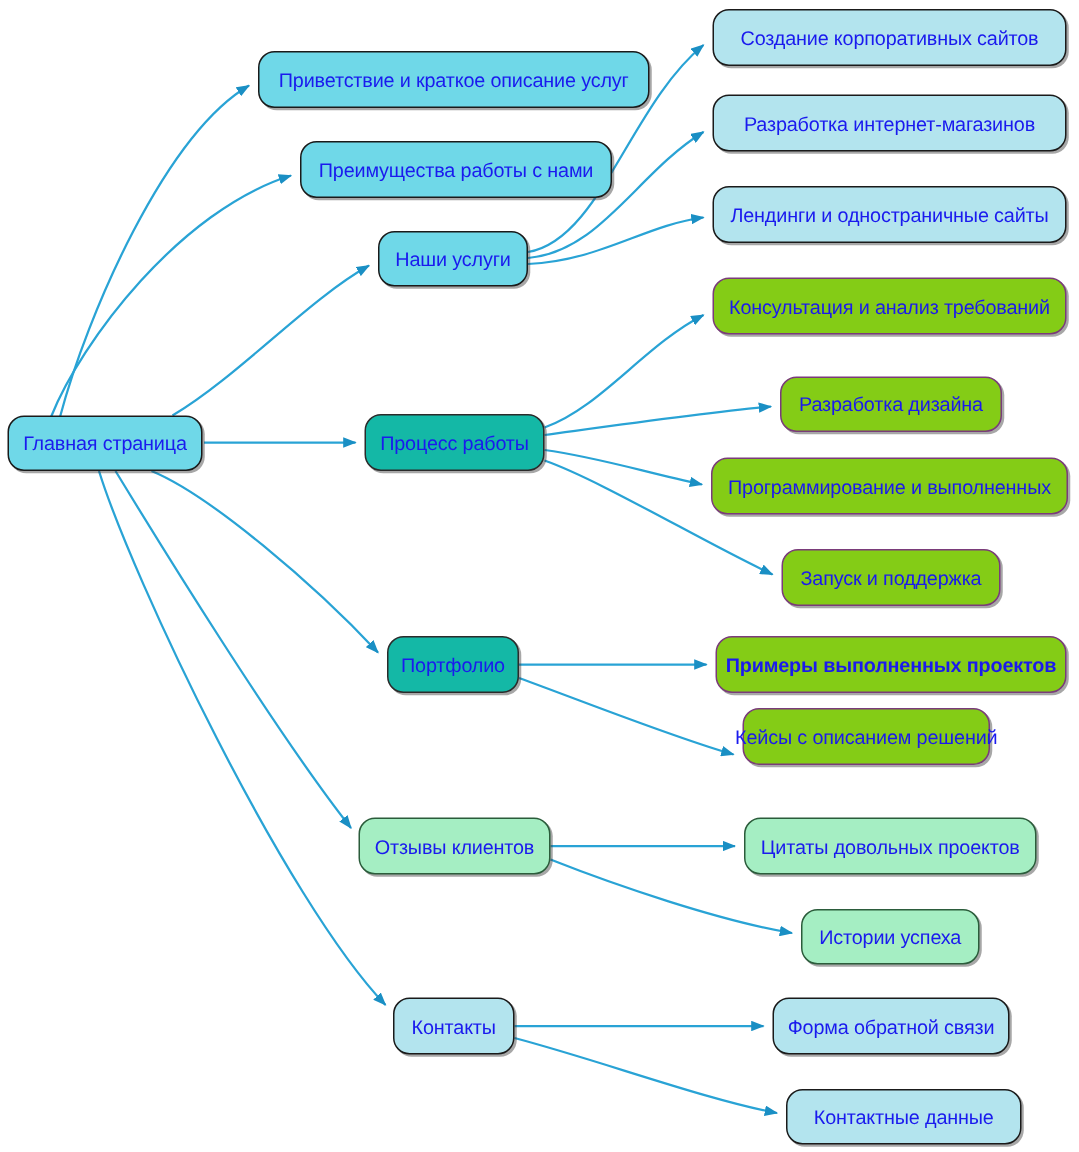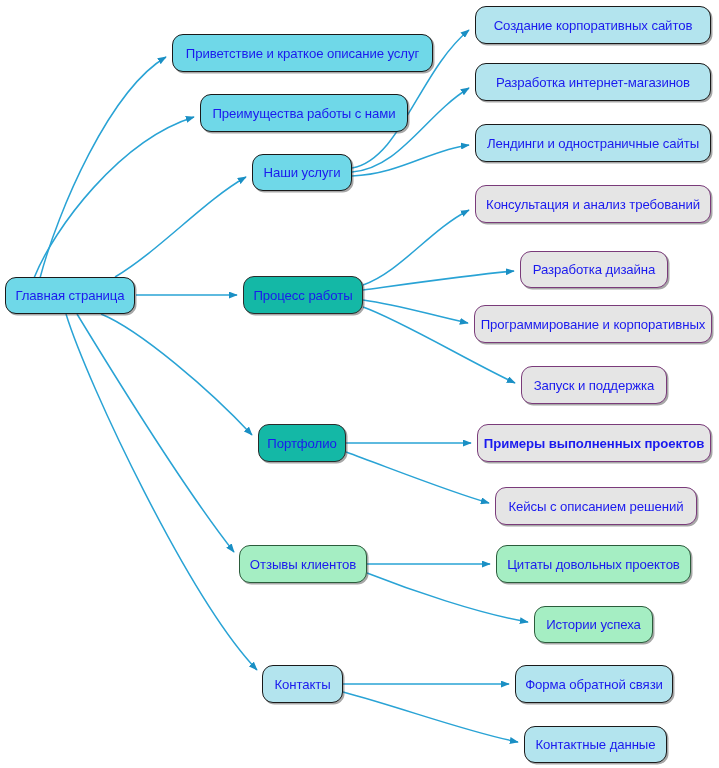--- a/index.html
+++ b/index.html
@@ -21,21 +21,21 @@
     font-size:13.2px;
     color:#1a1aee;
     white-space:nowrap;
     letter-spacing:-0.1px;
     box-shadow:1.5px 1.5px 0 rgba(60,60,60,0.45);
   }
   .node span{pointer-events:none;}
   
   .pal-cyan-strong{background:#6fd8e8;border-color:#1a1a1a;}
   .pal-cyan-light{background:#b3e4ee;border-color:#1a1a1a;}
-  .pal-pink{background:#e5e5e5;border-color:#7a3b7a;}
+  .pal-pink{background:#84cc16;border-color:#7a3b7a;}
   .pal-pink-dark{background:#14b8a6;border-color:#2b2b2b;}
   .pal-green{background:#a5eec3;border-color:#2b5c3b;}
 </style>
 </head>
 <body>
 
 <div id="canvas">
   <svg id="edges" viewBox="0 0 719 768">
     <defs>
       <marker id="arrow" markerWidth="9" markerHeight="7" refX="8.2" refY="3.5" orient="auto" markerUnits="userSpaceOnUse">
@@ -90,46 +90,46 @@
       <div class="node pal-pink-dark" style="left: 243px; top: 276px; width: 120px; height: 38px;">
         <span>Процесс работы</span>
       </div>
       <div class="node pal-pink" style="left: 475px; top: 185px; width: 236px; height: 38px;">
         <span>Консультация и анализ требований</span>
       </div>
       <div class="node pal-pink" style="left: 520px; top: 251px; width: 148px; height: 37px;">
         <span>Разработка дизайна</span>
       </div>
       <div class="node pal-pink" style="left: 474px; top: 305px; width: 238px; height: 38px;">
-        <span>Программирование и корпоративных</span>
+        <span>Программирование и выполненных</span>
       </div>
       <div class="node pal-pink" style="left: 521px; top: 366px; width: 146px; height: 38px;">
         <span>Запуск и поддержка</span>
       </div>
       <div class="node pal-pink-dark" style="left: 258px; top: 424px; width: 88px; height: 38px;">
         <span>Портфолио</span>
       </div>
       <div class="node pal-pink" style="left: 477px; top: 424px; width: 234px; height: 38px; font-weight: bold;">
         <span>Примеры выполненных проектов</span>
       </div>
-      <div class="node pal-pink" style="left: 495px; top: 487px; width: 202px; height: 38px;">
+      <div class="node pal-pink" style="left: 495px; top: 472px; width: 165px; height: 38px;">
         <span>Кейсы с описанием решений</span>
       </div>
       <div class="node pal-green" style="left: 239px; top: 545px; width: 128px; height: 38px; justify-content: center;">
         <span>Отзывы клиентов</span>
       </div>
       <div class="node pal-green" style="left: 496px; top: 545px; width: 195px; height: 38px;">
         <span>Цитаты довольных проектов</span>
       </div>
       <div class="node pal-green" style="left: 534px; top: 606px; width: 119px; height: 37px;">
         <span>Истории успеха</span>
       </div>
       <div class="node pal-cyan-light" style="left: 262px; top: 665px; width: 81px; height: 38px;">
         <span>Контакты</span>
       </div>
       <div class="node pal-cyan-light" style="left: 515px; top: 665px; width: 158px; height: 38px;">
         <span>Форма обратной связи</span>
       </div>
-      <div class="node pal-cyan-light" style="left: 524px; top: 726px; width: 143px; height: 37px;">
+      <div class="node pal-cyan-light" style="left: 524px; top: 726px; width: 157px; height: 37px;">
         <span>Контактные данные</span>
       </div>
     </div>
 </div>
 
 </body></html>

